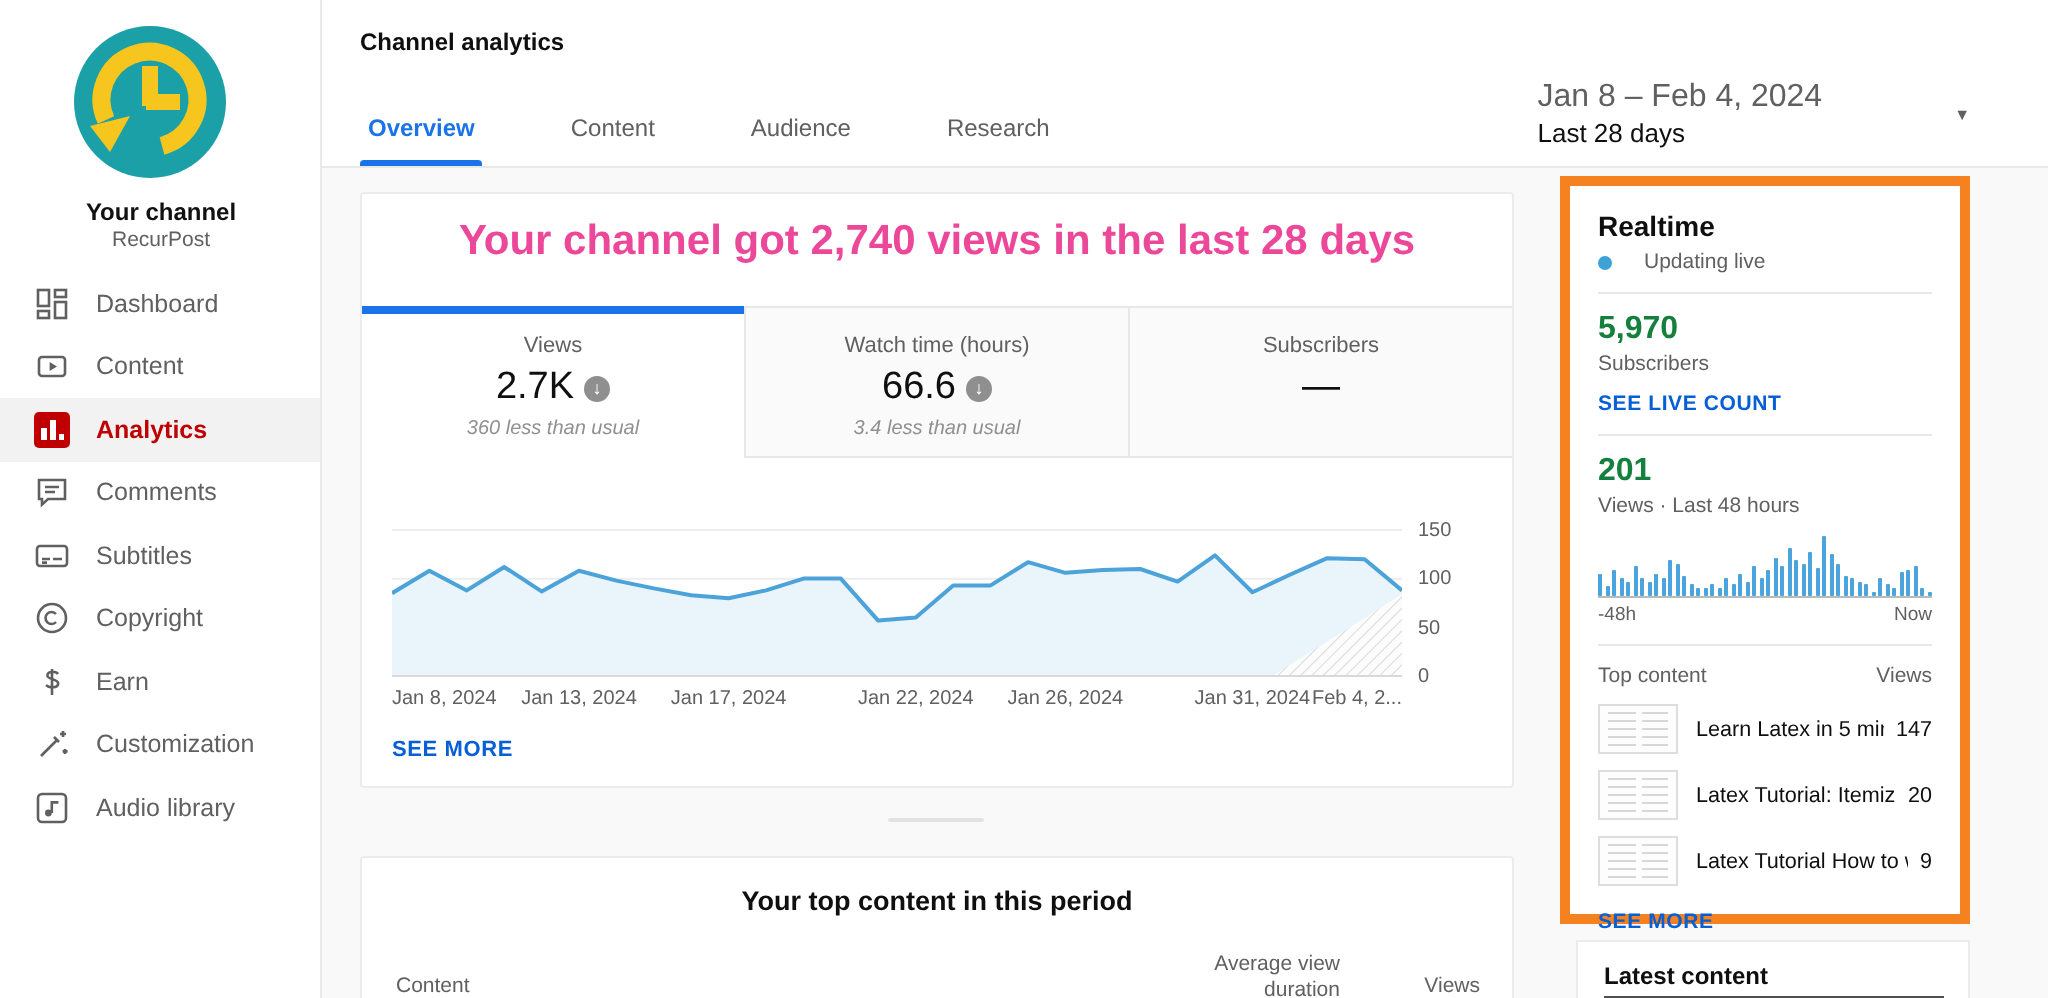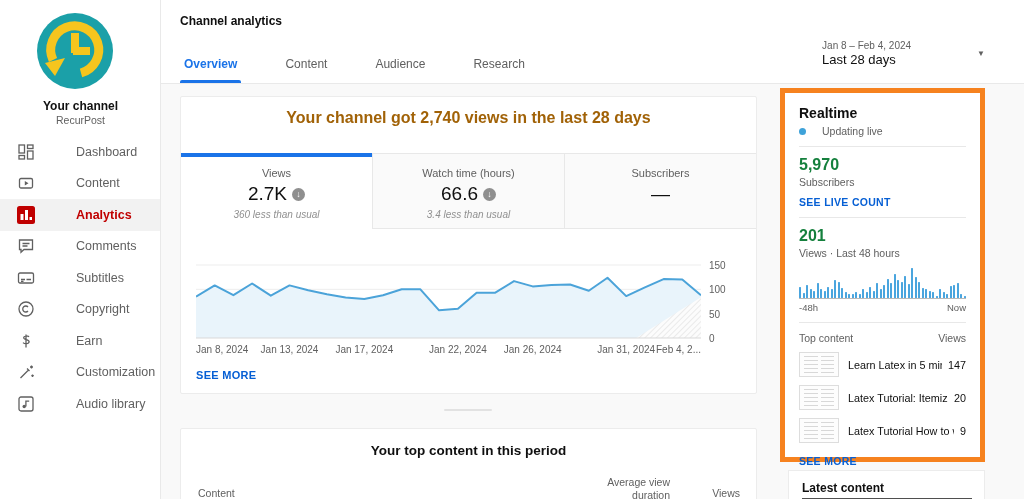--- a/index.html
+++ b/index.html
@@ -6,43 +6,43 @@
   html,body { width:1024px; height:499px; overflow:hidden; }
   body { font-family:"Liberation Sans", sans-serif; background:#f9f9f9; color:#0f0f0f; }
   .screen { position:relative; width:1024px; height:499px; overflow:hidden; background:#f9f9f9; }
 
   
   .sidebar { position:absolute; left:0; top:0; width:161px; height:499px; background:#fff; border-right:1px solid #e9e9e9; z-index:5; }
   .avatar-wrap { position:absolute; left:37px; top:13px; width:76px; height:76px; }
   .channel-label { position:absolute; top:99px; width:161px; text-align:center; font-size:12px; font-weight:bold; color:#111; }
   .channel-name  { position:absolute; top:114px; width:161px; text-align:center; font-size:10.5px; color:#606060; }
   .menu { position:absolute; top:136px; left:0; width:160px; }
-  .menu-item { height:31.5px; display:flex; align-items:center; cursor:pointer;gap:28px; }
+  .menu-item { height:31.5px; display:flex; align-items:center; cursor:pointer; }
   .menu-item .mi-icon { width:18px; height:18px; margin-left:17px; display:flex; align-items:center; justify-content:center; flex:none; }
   .menu-item .mi-label { margin-left:13px; font-size:12.5px; color:#606060; }
   .menu-item.active { background:#f2f2f2; }
   .menu-item.active .mi-label { color:#c00000; font-weight:bold; }
 
   
   .header { position:absolute; left:161px; top:0; width:863px; height:84px; background:#fff; border-bottom:1px solid #e9e9e9; z-index:4; }
   .page-title { position:absolute; left:19px; top:14px; font-size:12px; font-weight:bold; color:#0f0f0f; }
   .tabs { position:absolute; left:19px; bottom:0; display:flex; }
   .tab { position:relative; font-size:12px; color:#606060; padding:0 4px 12px 4px; margin-right:40px; cursor:pointer; }
   .tab.active { color:#1a73e8; font-weight:bold; }
   .tab.active::after { content:""; position:absolute; left:0; right:0; bottom:0; height:3px; background:#1a73e8; border-radius:2px 2px 0 0; }
   .datepicker { position:absolute; right:39px; top:40px; display:flex; align-items:center; cursor:pointer; }
   .date-texts { text-align:left; margin-right:66px; }
-  .date-range { font-size:10px; color:#606060;text-align:center; }
+  .date-range { font-size:16px; color:#606060;text-align:center; }
   .date-label { font-size:13px; color:#0f0f0f; margin-top:1px; }
   .caret { font-size:8px; color:#606060; }
 
   
   .card { position:absolute; background:#fff; border:1px solid #ececec; border-radius:2px; }
   .overview-card { left:180px; top:96px; width:577px; height:298px; }
-  .headline { position:absolute; top:12px; width:100%; text-align:center; font-size:16px; font-weight:bold; color:#a16207; }
+  .headline { position:absolute; top:12px; width:100%; text-align:center; font-size:21px; font-weight:bold; color:#ec4899; }
 
   
   .metric-tabs { position:absolute; left:0; top:56px; width:575px; height:76px; display:flex; }
   .metric-tab { flex:1; position:relative; text-align:center; border-top:1px solid #e8e8e8; border-bottom:1px solid #e8e8e8; background:#fafafa; cursor:pointer; padding-top:13px; }
   .metric-tab + .metric-tab { border-left:1px solid #e8e8e8; }
   .metric-tab.active { background:#fff; border-top:4px solid #1a73e8; border-bottom-color:transparent; padding-top:10px; }
   .mt-label { font-size:11px; color:#606060; }
   .mt-value { font-size:19px; color:#0f0f0f; margin-top:4px; display:flex; align-items:center; justify-content:center; gap:5px; }
   .mt-note { font-size:10px; font-style:italic; color:#909090; margin-top:4px; }
   .down-badge { width:13px; height:13px; border-radius:50%; background:#8f8f8f; color:#fff; font-size:9px; line-height:13px; display:inline-block; text-align:center; }

